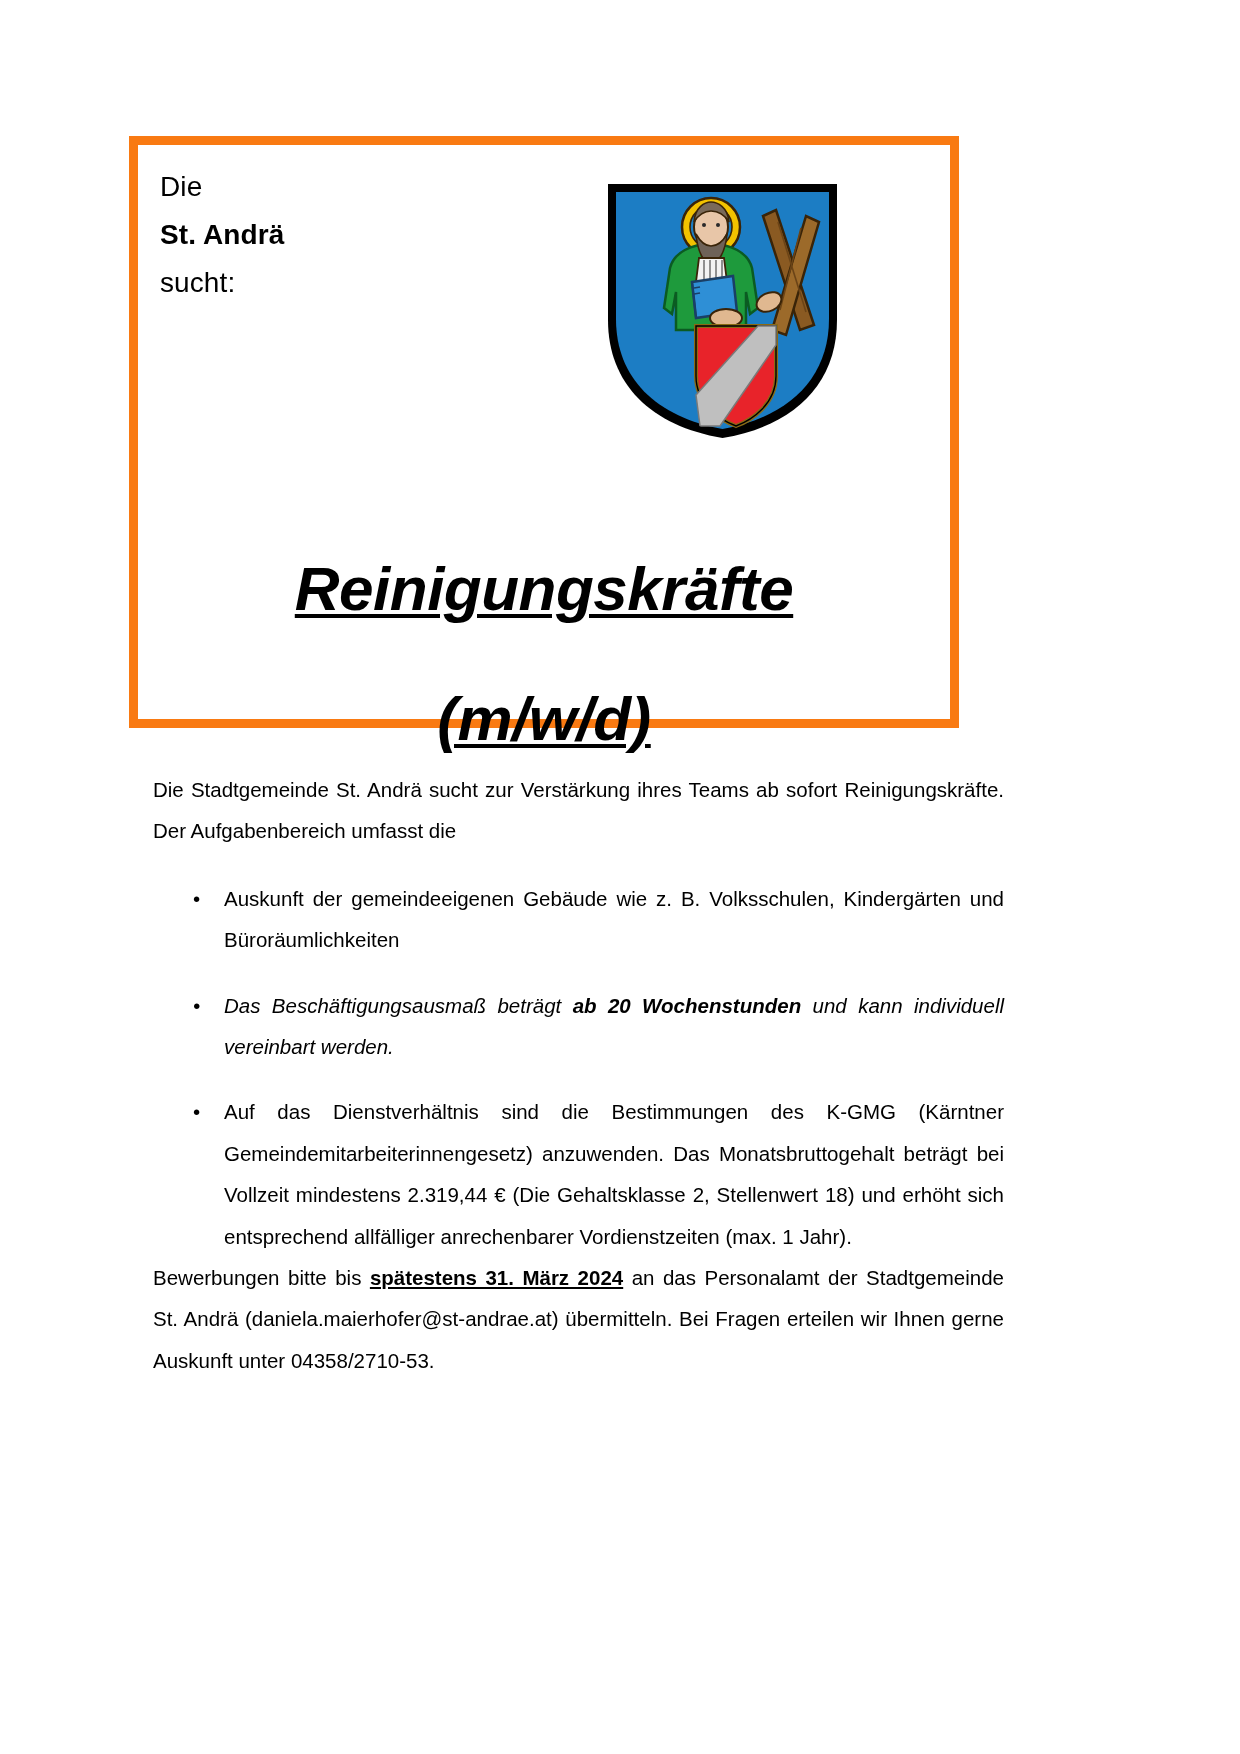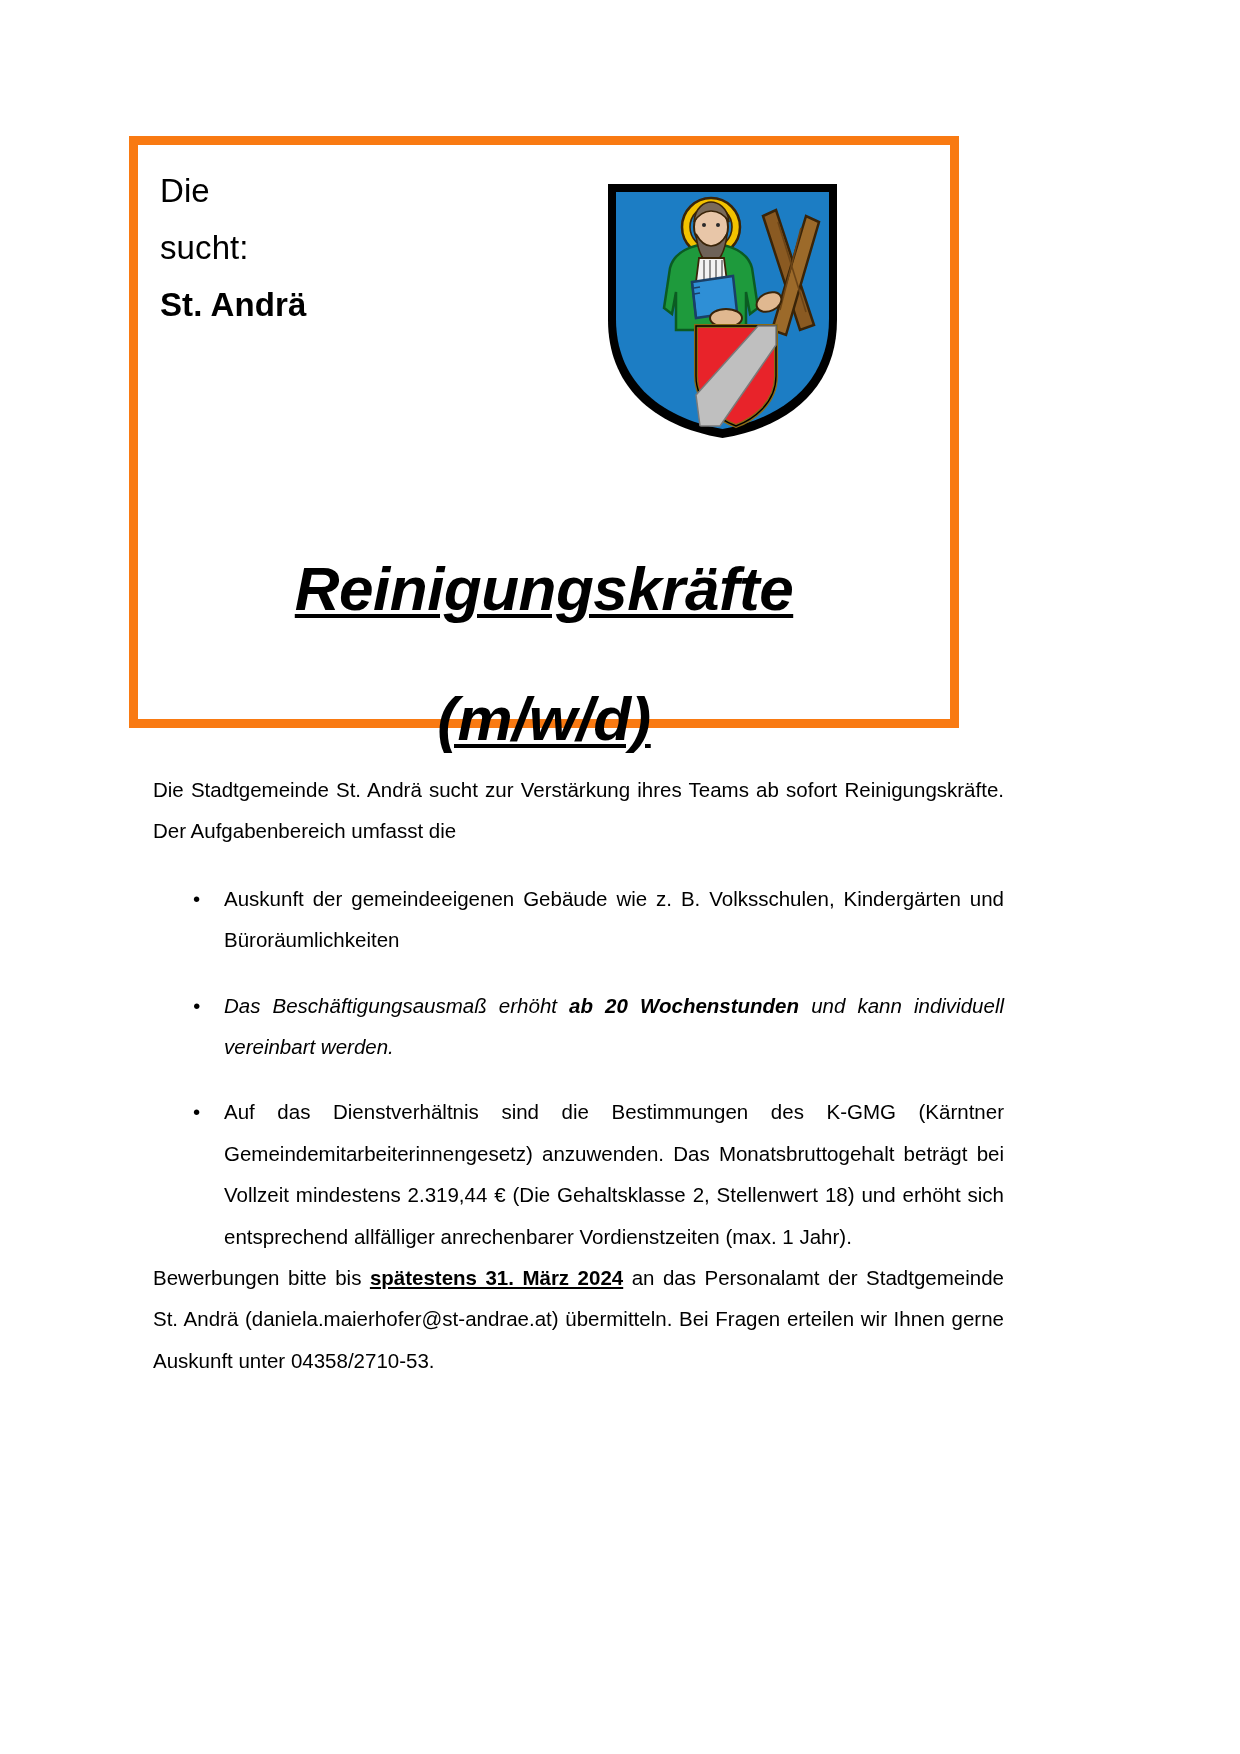--- a/index.html
+++ b/index.html
@@ -29,21 +29,21 @@
   .header-inner{
     position:relative;
     width:100%;height:100%;
   }
   .org-lines{
     position:absolute;
     left:22px; top:18px;
     width:420px;
   }
   .org-line{
-    font-size:33px;
+    font-size:28px;
     line-height:1.72;
     letter-spacing:0.1px;
     white-space:nowrap;
   }
   .org-line.bold{font-weight:bold;}
 
   
   .coa-wrap{
     position:absolute;
     right:105px; top:35px;
@@ -117,22 +117,22 @@
 </head>
 <body>
 
 <div class="page">
 
   <div class="header-box">
     <div class="header-inner">
 
       <div class="org-lines">
         <div class="org-line">Die</div>
+        <div class="org-line bold">St. Andrä</div>
         <div class="org-line">sucht:</div>
-        <div class="org-line bold">St. Andrä</div>
       </div>
 
       <div class="coa-wrap">
         <svg class="coa-svg" viewBox="0 0 245 260" xmlns="http://www.w3.org/2000/svg" aria-hidden="true">
           <defs>
             <clipPath id="shieldClip">
               <path d="M14 10 H231 V140 C231 200 190 240 122.5 252 C55 240 14 200 14 140 Z"></path>
             </clipPath>
           </defs>
 
@@ -208,21 +208,21 @@
 
     <p class="para">Die Stadtgemeinde St. Andrä sucht zur Verstärkung ihres Teams ab sofort Reinigungskräfte. Der Aufgabenbereich umfasst die</p>
 
     <ul class="bullets">
       <li>
         <span class="bullet-dot">•</span>
         <span>Auskunft der gemeindeeigenen Gebäude wie z. B. Volksschulen, Kindergärten und Büroräumlichkeiten</span>
       </li>
       <li class="italic">
         <span class="bullet-dot">•</span>
-        <span>Das Beschäftigungsausmaß erhöht </span><b>ab 20 Wochenstunden</b><span> und kann individuell vereinbart werden.</span>
+        <span>Das Beschäftigungsausmaß beträgt </span><b>ab 20 Wochenstunden</b><span> und kann individuell vereinbart werden.</span>
       </li>
       <li>
         <span class="bullet-dot">•</span>
         <span>Auf das Dienstverhältnis sind die Bestimmungen des K-GMG (Kärntner Gemeindemitarbeiterinnengesetz) anzuwenden. Das Monatsbruttogehalt beträgt bei Vollzeit mindestens 2.319,44 € (Die Gehaltsklasse 2, Stellenwert 18) und erhöht sich entsprechend allfälliger anrechenbarer Vordienstzeiten (max. 1 Jahr).</span>
       </li>
     </ul>
 
     <p class="para closing"><span>Bewerbungen bitte bis </span><b class="strong">spätestens 31. März 2024</b><span> an das Personalamt der Stadtgemeinde St. Andrä (daniela.maierhofer@st-andrae.at) übermitteln. Bei Fragen erteilen wir Ihnen gerne Auskunft unter 04358/2710-53.</span></p>
 
   </div>

